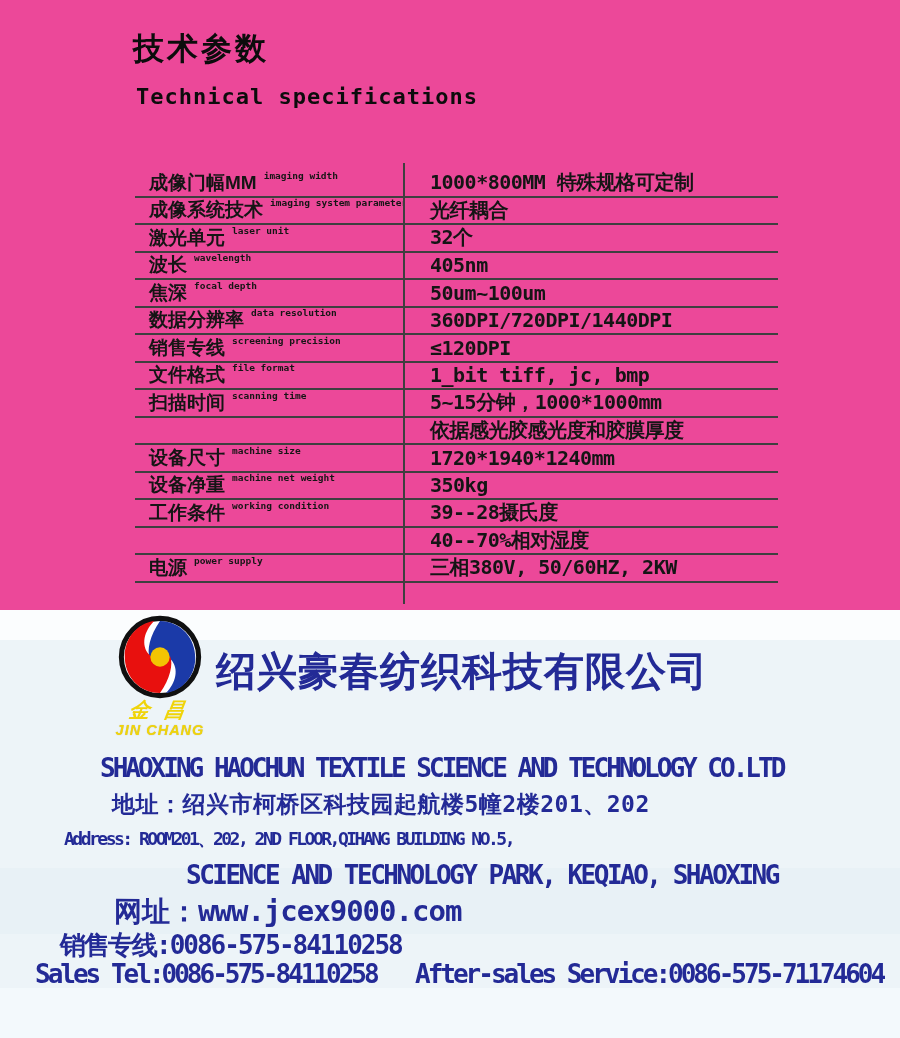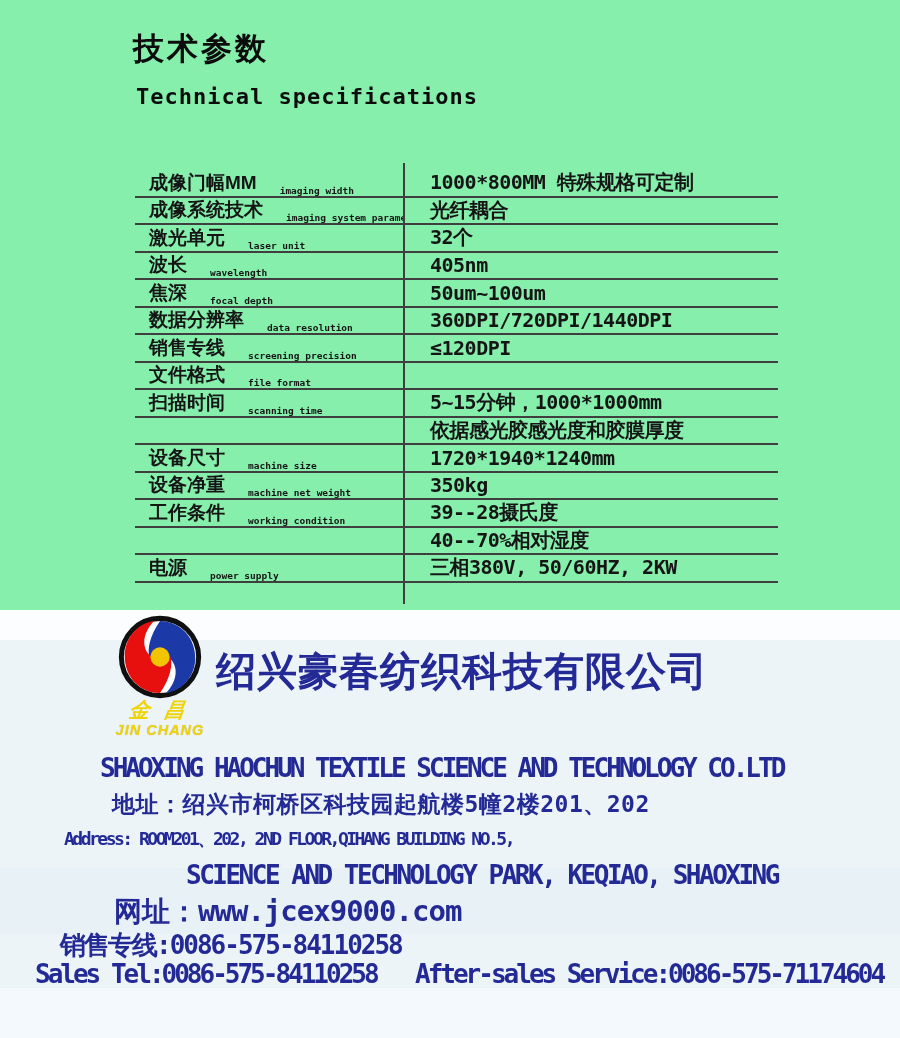--- a/index.html
+++ b/index.html
@@ -1,17 +1,17 @@
 <!DOCTYPE html>
 <html style="--navy: #232a96; --table_line: #3f3f3f; --footer_bg: #edf4f8; --logo_red: #e8100e; --logo_blue: #1b3aa8; --logo_gold: #f3c402; --gold_text: #f0d40a;"><head>
 <meta charset="utf-8">
 <style>
   html,body { margin:0; padding:0; background:#ffffff; }
   .page {
-    position:relative; width:900px; height:1038px; background:#86efac;
+    position:relative; width:900px; height:1038px; background:#ec4899;
     overflow:hidden;
     font-family:"Liberation Sans", sans-serif;
     color:#151515;
     text-decoration:underline;
   }
   .mono { font-family:"DejaVu Sans Mono","Liberation Sans",sans-serif; }
 
   
   .title-cn {
     position:absolute; left:133px; top:28px;
@@ -27,21 +27,21 @@
   .vdivider {
     position:absolute; left:268px; top:-7px; width:2px; height:441px;
     background:var(--table_line,#3f3f3f);
   }
   .trow {
     display:flex; align-items:center; box-sizing:border-box;
     height:27.5px; border-bottom:2px solid var(--table_line,#3f3f3f);
   }
   .tlabel {
     width:268px; flex:0 0 268px; padding-left:14px; box-sizing:border-box;
-    display:flex; align-items:flex-end; white-space:nowrap; overflow:hidden;gap:16px;
+    display:flex; align-items:flex-start; white-space:nowrap; overflow:hidden;
   }
   .tlabel .cn { font-size:19px; font-weight:bold; }
   .tlabel .sub { font-size:9.5px; font-weight:bold; margin-left:7px; letter-spacing:0; }
   .tvalue {
     padding-left:27px; white-space:nowrap;
     font-size:20px; font-weight:bold; letter-spacing:-0.5px;
   }
 
   
   .footer {
@@ -171,20 +171,21 @@
             <span class="cn">销售专线</span>
             <span class="sub mono">screening precision</span>
           </div>
           <div class="tvalue mono">≤120DPI</div>
         </div>
         <div class="trow">
           <div class="tlabel">
             <span class="cn">文件格式</span>
             <span class="sub mono">file format</span>
           </div>
+          <div class="tvalue mono">1_bit tiff, jc, bmp</div>
         </div>
         <div class="trow">
           <div class="tlabel">
             <span class="cn">扫描时间</span>
             <span class="sub mono">scanning time</span>
           </div>
           <div class="tvalue mono">5~15分钟，1000*1000mm</div>
         </div>
         <div class="trow">
           <div class="tlabel">

